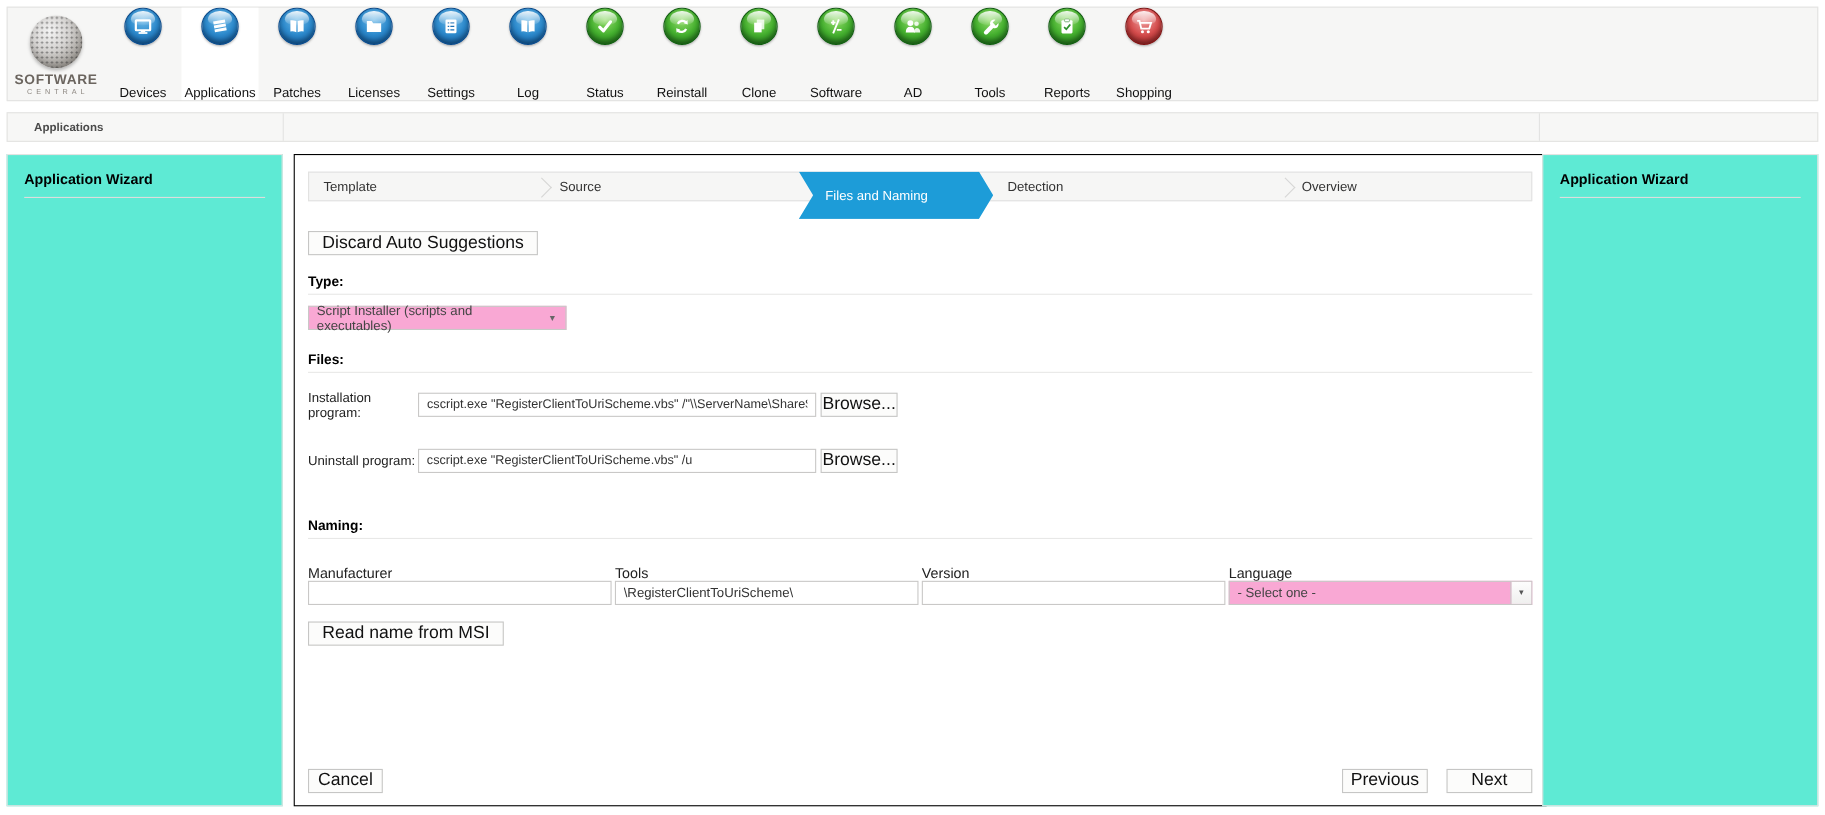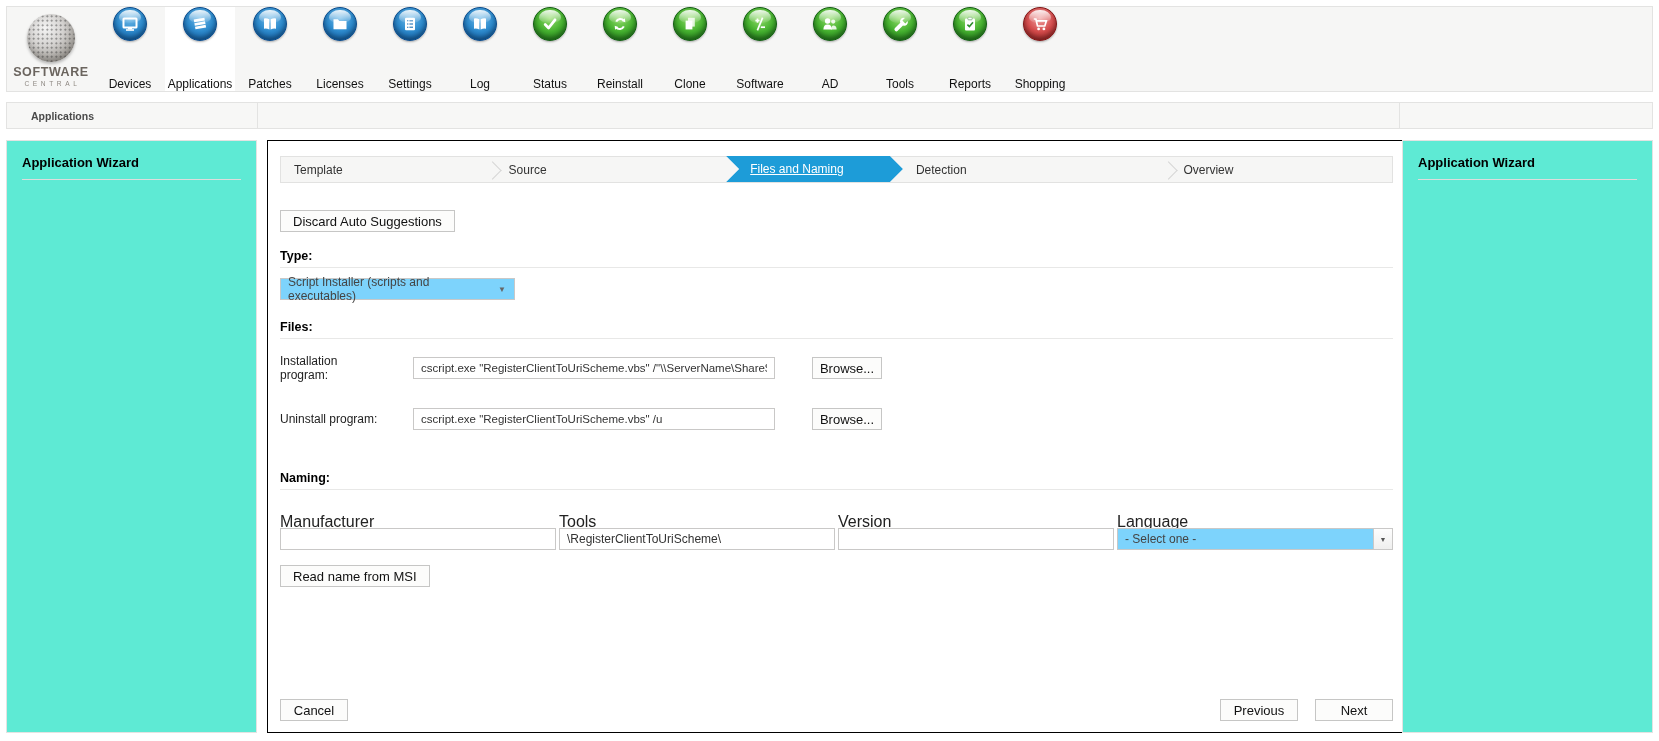--- a/index.html
+++ b/index.html
@@ -47,50 +47,50 @@
   .right-panel { left:1402px; width:251px; }
   .panel-title { font-size:13px; font-weight:bold; color:#000; }
   .panel-rule { border-bottom:1px solid #dddddc; margin-top:9px; }
 
   .center-panel { position:absolute; left:267px; top:140px; width:1139px; height:593px;
                   background:#fff; border:1px solid #000000; padding:15px 12px 12px 12px; }
 
   
   .steps-bar { position:relative; height:27px; background:#f6f6f5; border:1px solid #e2e2e1; display:flex; }
   .step { position:relative; height:25px; display:flex; align-items:center; padding-left:13px; font-size:12px; color:#333; cursor:pointer; }
-  .step.active { margin-top:-1px; margin-bottom:-1px; height:26px; background:#1d9cd8; color:#fff; padding-left:24px; z-index:2;
-    clip-path: polygon(0 0, calc(100% - 13px) 0, 100% 50%, calc(100% - 13px) 100%, 0 100%, 13px 50%); text-decoration: underline; }
+  .step.active { margin-top:-1px; margin-bottom:-1px; height:43px; background:#1d9cd8; color:#fff; padding-left:24px; z-index:2;
+    clip-path: polygon(0 0, calc(100% - 13px) 0, 100% 50%, calc(100% - 13px) 100%, 0 100%, 13px 50%); }
   .chevron-sep { position:absolute; top:6.5px; width:13px; height:13px;
                  border-top:1px solid #d6d6d5; border-right:1px solid #d6d6d5; transform:rotate(45deg); z-index:1; }
 
   
   .btn { display:inline-flex; align-items:center; justify-content:center; height:22px; padding:0 12px;
-         background:#fcfcfb; border:1px solid #c6c6c5; font-family:inherit; font-size:13px; color:#111; cursor:pointer; }
+         background:#fcfcfb; border:1px solid #c6c6c5; font-family:inherit; font-size:16px; color:#111; cursor:pointer; }
   .section-head h3 { font-size:12.5px; font-weight:bold; color:#000; }
   .section-rule { border-bottom:1px solid #e8e8e7; margin-top:4px; }
 
   .discard-row { margin-top:27px; }
   .type-head { margin-top:17px; }
-  .select { position:relative; height:22px; background:#7dd3fc; border:1px solid #c9c8c7; display:flex; align-items:center;
+  .select { position:relative; height:22px; background:#f9a8d4; border:1px solid #c9c8c7; display:flex; align-items:center;
             padding:0 24px 0 7px; font-size:12px; color:#444; cursor:pointer; }
   .type-select { margin-top:10px; width:235px; }
   .sel-arrow-plain { position:absolute; right:8px; top:50%; transform:translateY(-50%); font-size:8px; color:#666; }
   .files-head { margin-top:20px; }
 
-  .file-row { display:flex; align-items:center; height:22px;gap:33px; }
+  .file-row { display:flex; align-items:center; height:22px; }
   .file-row.first { margin-top:18px; }
   .file-row.second { margin-top:29px; }
   .file-label { width:100px; font-size:12px; color:#222; }
   .file-input { width:362px; height:22px; border:1px solid #c9c8c7; background:#fff; padding:0 7px;
                 font-family:inherit; font-size:11.5px; color:#333; }
   .file-row .btn { margin-left:4px; width:70px; }
 
   .naming-head { margin-top:41px; }
   .naming-grid { margin-top:23px; display:grid; grid-template-columns:repeat(4, 1fr); column-gap:3px; row-gap:2px; }
-  .naming-label { font-size:16px; color:#222; height:13px; }
+  .naming-label { font-size:13px; color:#222; height:13px; }
   .naming-input { height:22px; border:1px solid #c9c8c7; background:#fff; padding:0 7px; font-family:inherit; font-size:12px; color:#333; width:100%; }
   .naming-select { position:relative; width:100%; padding-right:40px; }
   .sel-arrow-btn { position:absolute; right:0; top:0; bottom:0; width:19px; border-left:1px solid #c9c8c7;
                    background:linear-gradient(#fdfdfd,#efefee); display:flex; align-items:center; justify-content:center;
                    font-size:7px; color:#555; }
   .readmsi-row { margin-top:15px; }
 
   .wizard-footer { position:absolute; left:12px; right:12px; bottom:11px; display:flex; justify-content:space-between; }
   .footer-right { display:flex; gap:17px; }
   .btn.cancel { width:68px; }

